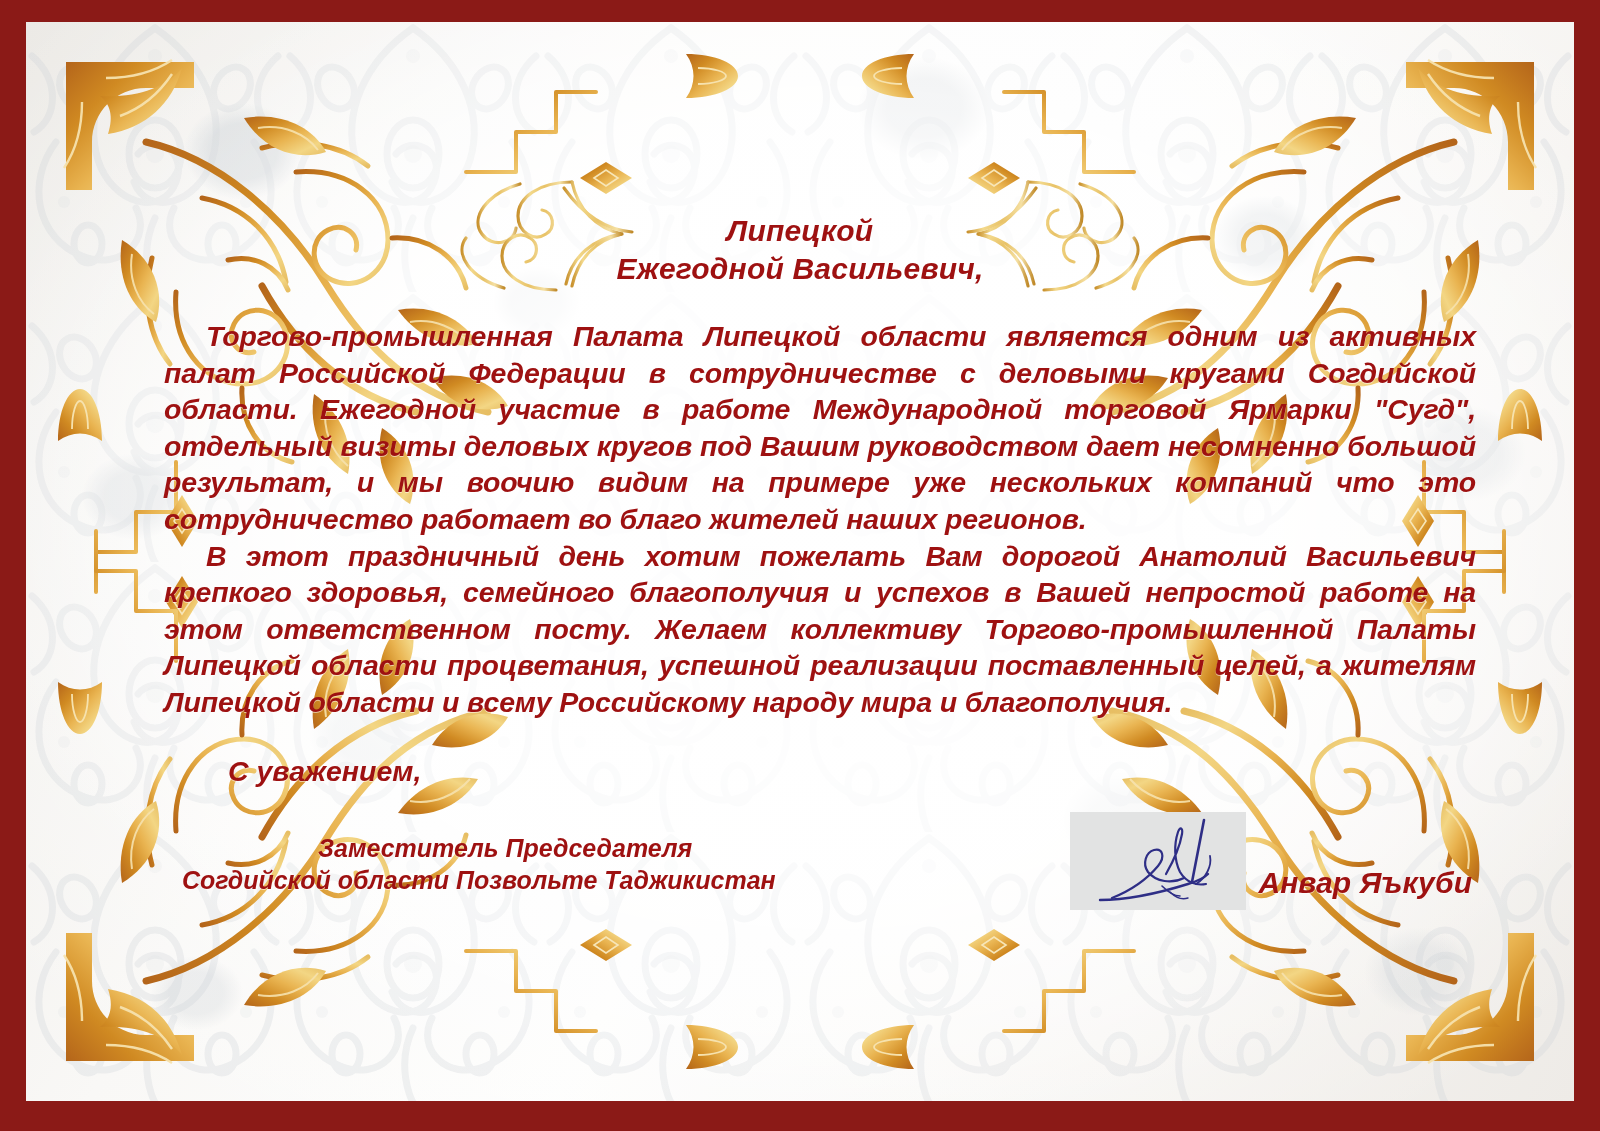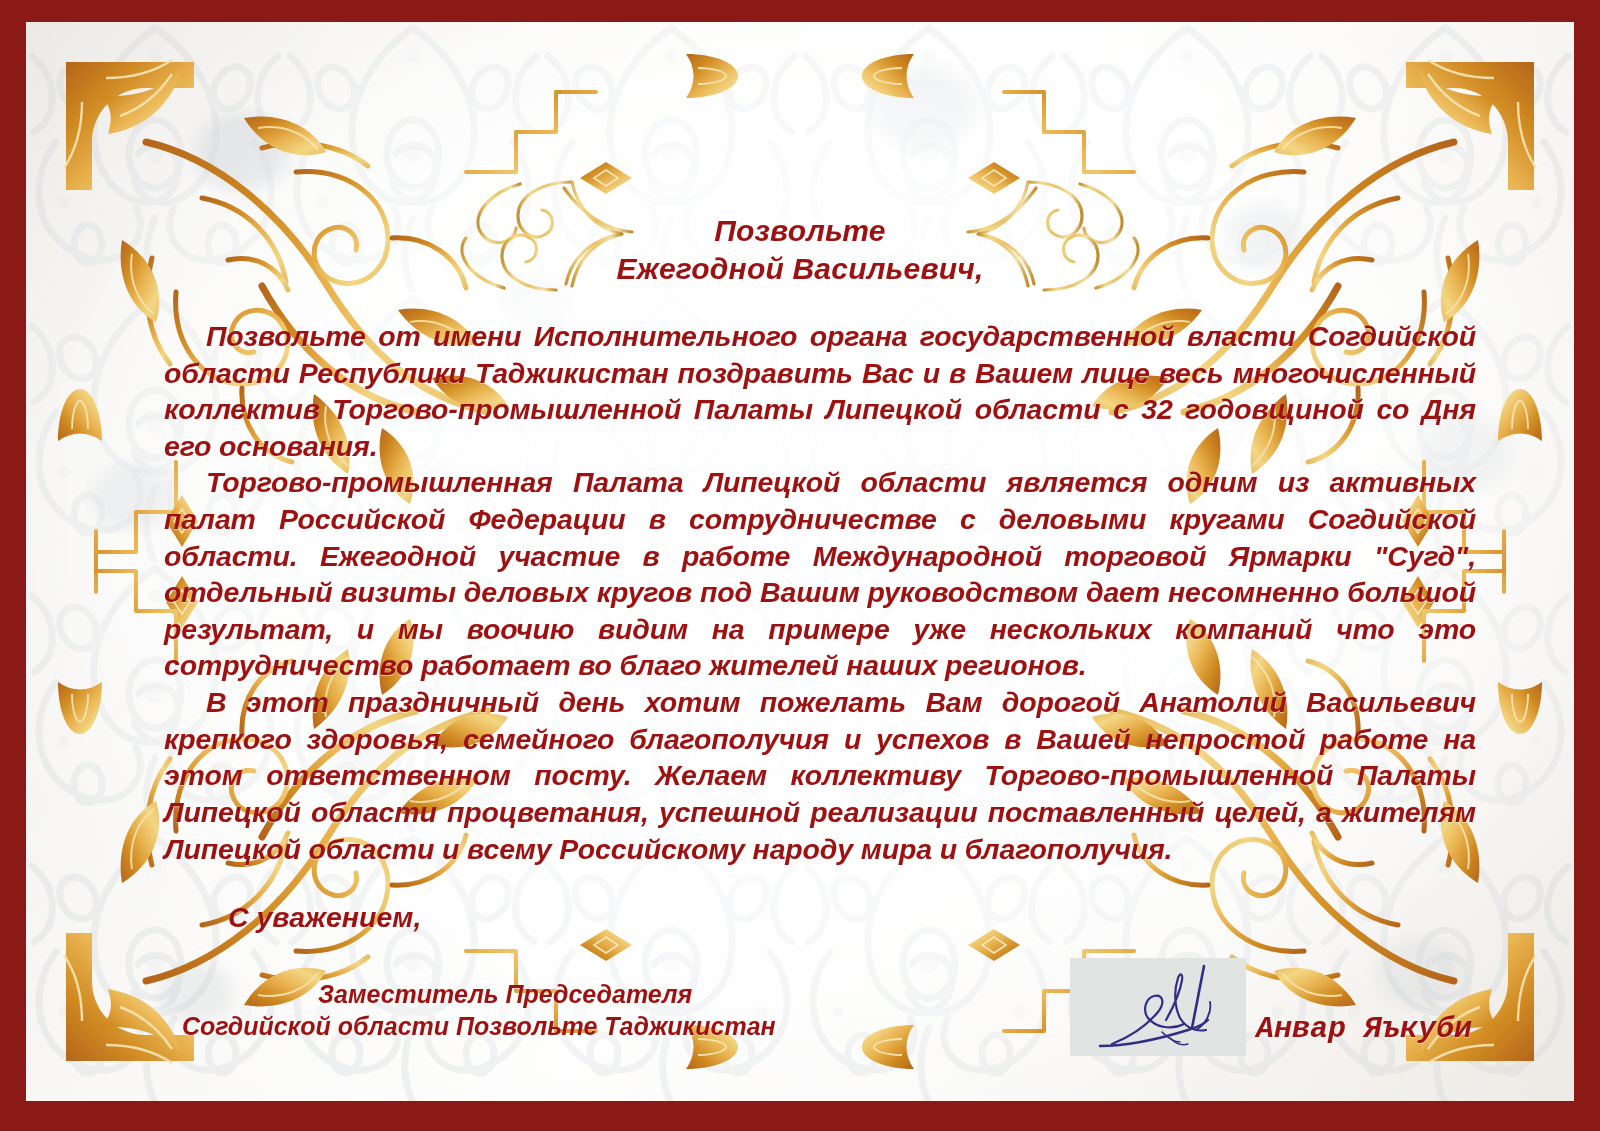--- a/index.html
+++ b/index.html
@@ -161,21 +161,20 @@
   #signer-name {
     position: absolute;
     right: 6px;
     top: 34px;
     color: #9E1111;
     font-weight: bold;
     font-style: italic;
     font-size: 30px;
     white-space: nowrap;
     text-shadow: 0 1px 0 rgba(255,255,255,0.55);
-    font-family: Liberation Mono, monospace;
   }
 </style>
 </head>
 <body>
 
 <div id="certificate">
   <div id="paper">
 
     <svg id="damask" viewBox="0 0 1548 1079" preserveAspectRatio="none" xmlns="http://www.w3.org/2000/svg">
       <defs>
@@ -394,27 +393,26 @@
             <path d="M60 12 C 26 22 10 46 22 62 C 32 76 54 72 56 56"></path>
             <path d="M112 10 C 118 38 136 56 162 62 C 134 66 112 84 106 112"></path>
             <path d="M96 118 C 62 118 42 102 42 84 C 42 68 58 58 70 66 C 80 72 78 88 66 90"></path>
             <path d="M44 116 C 10 106 -6 82 6 66"></path>
             <path d="M162 62 C 136 68 118 86 112 114"></path>
             <path d="M104 16 C 124 44 146 58 172 60"></path>
           </g>
         </svg>
 
         <div class="greeting">
-          <span>Позвольте</span>
+          <span>Липецкой</span>
           <span>Ежегодной Васильевич,</span>
         </div>
       </div>
 
       <div class="body-text">
-        <p class="last-line-left">Позвольте от имени Исполнительного органа государственной власти Согдийской области Республики Таджикистан поздравить Вас и в Вашем лице весь многочисленный коллектив Торгово-промышленной Палаты Липецкой области с 32 годовщиной со Дня его основания.</p>
         <p class="last-line-left">Торгово-промышленная Палата Липецкой области является одним из активных палат Российской Федерации в сотрудничестве с деловыми кругами Согдийской области. Ежегодной участие в работе Международной торговой Ярмарки "Сугд", отдельный визиты деловых кругов под Вашим руководством дает несомненно большой результат, и мы воочию видим на примере уже нескольких компаний что это сотрудничество работает во благо  жителей наших регионов.</p>
         <p class="last-line-left">В этот праздничный день хотим пожелать Вам дорогой Анатолий Васильевич крепкого здоровья, семейного благополучия и успехов в Вашей непростой работе на этом ответственном посту. Желаем коллективу Торгово-промышленной Палаты Липецкой области процветания, успешной реализации поставленный целей, а жителям Липецкой области и всему  Российскому народу мира и благополучия.</p>
       </div>
 
       <div class="closing">С уважением,</div>
 
       <div id="sign-block">
         <div class="sig-title">
           <span class="l1">Заместитель Председателя</span>
           <span class="l2">Согдийской области Позвольте Таджикистан</span>

